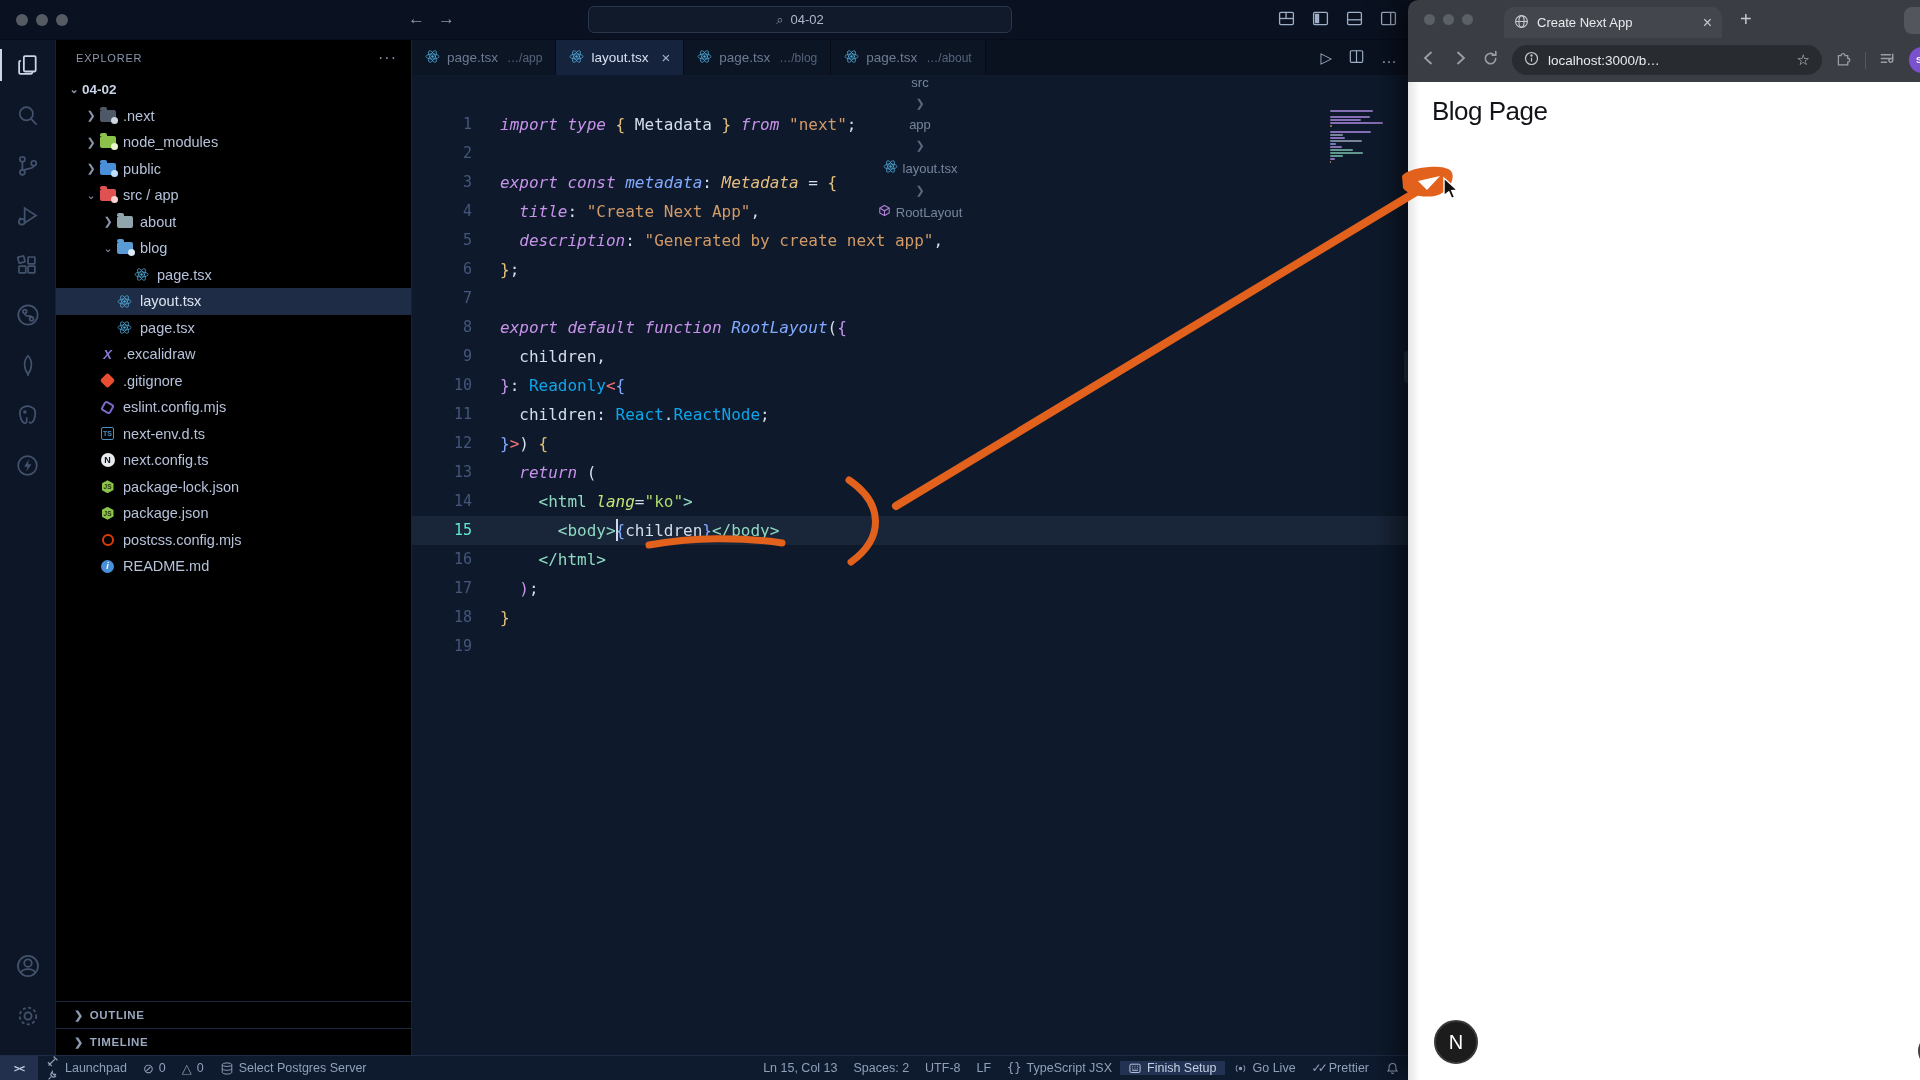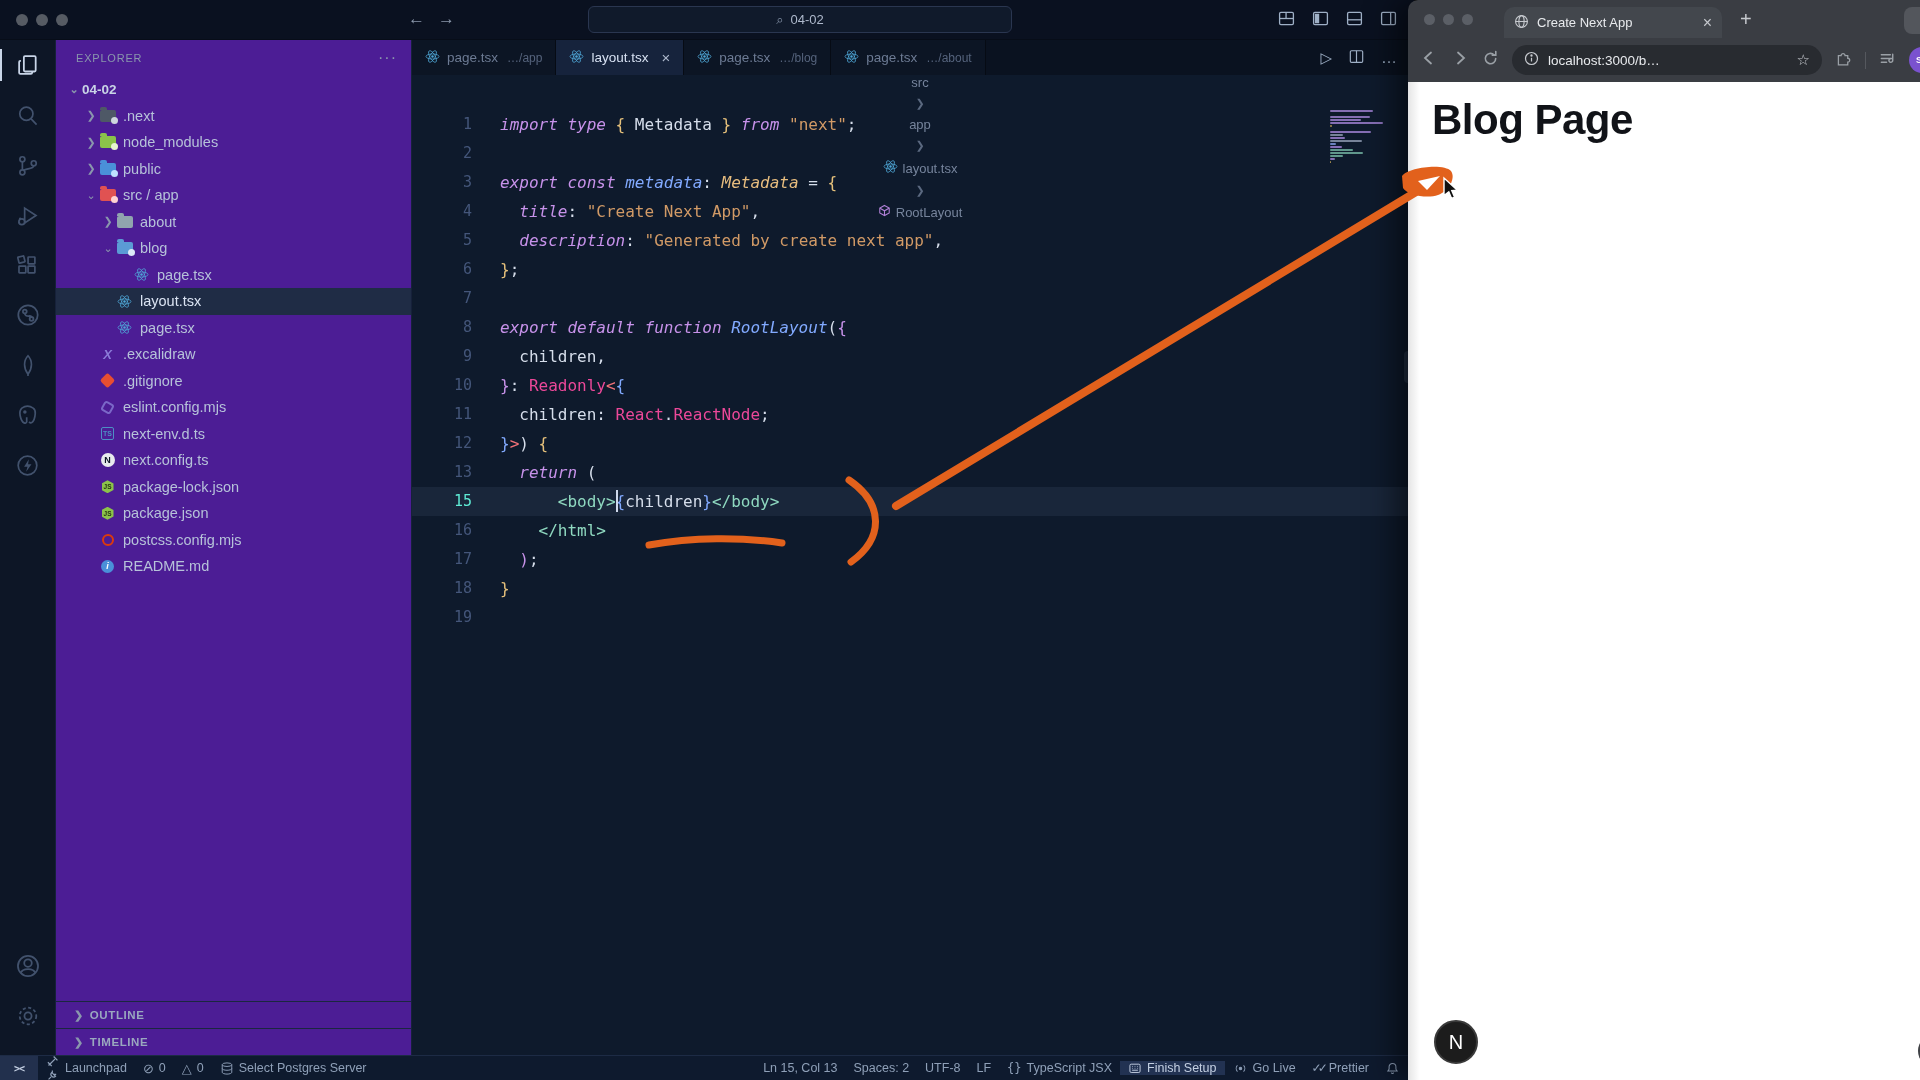--- a/index.html
+++ b/index.html
@@ -21,21 +21,21 @@
 
   
   .activitybar { width:56px; background:#0d1626; display:flex; flex-direction:column; align-items:stretch; border-right:1px solid #16213a; }
   .act-item { height:50px; display:flex; align-items:center; justify-content:center; color:#42526d; position:relative; }
   .act-item.active { color:#c9d5e8; }
   .act-item.active::before { content:""; position:absolute; left:0; top:9px; bottom:9px; width:2px; background:#c9d5e8; }
   .act-spacer { flex:1; }
   .act-item svg { display:block; }
 
   
-  .sidebar { width:356px; background:#4c1d95; position:relative; border-right:1px solid #16213a; }
+  .sidebar { width:356px; background:#000000; position:relative; border-right:1px solid #16213a; }
   .sb-header { height:36px; display:flex; align-items:center; padding:0 14px 0 20px; color:#8a97ad; font-size:11px; letter-spacing:.8px; }
   .sb-header .more { margin-left:auto; color:#8a97ad; font-size:16px; letter-spacing:1px; }
   .tree { font-size:14.5px; color:#b6c2d9; }
   .tree-row { height:26.5px; display:flex; align-items:center; white-space:nowrap; cursor:default; }
   .tree-row.selected { background:#1f2c45; color:#dbe4f3; }
   .tree-row .chev { width:16px; flex:0 0 16px; color:#8a97ad; font-size:11px; text-align:center; }
   .tree-row .ticon { width:17px; flex:0 0 17px; height:16px; margin-right:7px; position:relative; display:flex; align-items:center; justify-content:center; }
   .tree-row.root-row { font-weight:700; color:#c9d4e6; font-size:13.5px; }
   
   .folder { width:16px; height:12px; border-radius:2px; position:relative; }
@@ -61,21 +61,21 @@
   .code { position:absolute; left:0; right:0; top:70px; font-family:"DejaVu Sans Mono",monospace; font-size:16px; line-height:29px; }
   .cl { display:flex; height:29px; position:relative; }
   .cl .ln { width:88px; flex:0 0 88px; text-align:right; padding-right:28px; color:#44567a; font-size:15px; }
   .cl.current { background:rgba(125,148,190,.10); }
   .cl.current .ln { color:#5eead4; }
   .cl pre { font-family:inherit; white-space:pre; }
   .caret { position:absolute; left:204px; top:3px; width:2px; height:22px; background:#cfd9ec; }
   .tok-kw { color:#c792ea; font-style:italic; }
   .tok-fn,.tok-vr { color:#82aaff; font-style:italic; }
   .tok-ti { color:#e7bd7f; font-style:italic; }
-  .tok-tn { color:#ec4899; }
+  .tok-tn { color:#0ea5e9; }
   .tok-st { color:#d19a66; }
   .tok-gs { color:#addb67; }
   .tok-at { color:#c5e478; font-style:italic; }
   .tok-tg { color:#8fd9c0; }
   .tok-by { color:#e5c07b; }
   .tok-bl { color:#82aaff; }
   .tok-pk { color:#f07178; }
   .tok-mg { color:#c792ea; }
   .tok-tx { color:#d6deeb; }
 
@@ -101,21 +101,21 @@
   .b-newtab { position:absolute; left:332px; top:8px; color:#c6c9ce; font-size:20px; font-weight:400; }
   .b-chip { position:absolute; right:14px; top:7px; width:46px; height:27px; background:#53565c; border-radius:8px; display:flex; align-items:center; justify-content:center; color:#e8eaed; }
   .b-chip .dot { position:absolute; right:3px; top:2px; width:8px; height:8px; border-radius:50%; background:#e8973a; }
   .b-toolbar { height:44px; display:flex; align-items:center; padding:0 12px; gap:13px; color:#9aa0a6; }
   .b-url { flex:1; height:30px; background:#282b30; border-radius:15px; display:flex; align-items:center; gap:9px; padding:0 12px; color:#e8eaed; font-size:13.5px; }
   .b-url .star { margin-left:auto; color:#c7cacf; font-size:15px; }
   .b-divider { width:1px; height:17px; background:#55585e; }
   .b-avatar { width:26px; height:26px; border-radius:50%; background:#7a52cf; color:#fff; font-size:9px; font-weight:700; display:flex; align-items:center; justify-content:center; }
   .b-content { position:absolute; left:0; right:0; top:82px; bottom:0; background:#ffffff; }
   .b-content::before { content:""; position:absolute; left:0; top:0; bottom:0; width:12px; background:linear-gradient(to right, rgba(0,0,0,.10), rgba(0,0,0,0)); }
-  .b-heading { position:absolute; left:24px; top:14px; font-size:42px; font-weight:700; color:#111318; letter-spacing:-.5px; }
+  .b-heading { position:absolute; left:24px; top:14px; font-size:26px; font-weight:400; color:#111318; letter-spacing:-.5px; }
   .b-nextbadge { position:absolute; left:26px; bottom:16px; width:44px; height:44px; border-radius:50%; background:#1c1c1c; border:2px solid #3a3a3a; color:#fff; display:flex; align-items:center; justify-content:center; font-size:20px; font-weight:400; }
   .b-capture { position:absolute; right:12px; bottom:12px; width:34px; height:34px; border-radius:50%; background:#3f4145; display:flex; align-items:center; justify-content:center; color:#d7d9dd; }
 
   
   #overlay { position:absolute; left:0; top:0; width:1920px; height:1080px; pointer-events:none; z-index:50; }
 </style>
 </head>
 <body>
 
 <div id="vscode">
@@ -537,20 +537,24 @@
             <pre><span class="tok-tx">  children: </span><span class="tok-tn">React</span><span class="tok-tx">.</span><span class="tok-tn">ReactNode</span><span class="tok-tx">;</span></pre>
           </div>
           <div class="cl">
             <span class="ln">12</span>
             <pre><span class="tok-bl">}</span><span class="tok-pk">&gt;</span><span class="tok-tx">) </span><span class="tok-by">{</span></pre>
           </div>
           <div class="cl">
             <span class="ln">13</span>
             <pre><span class="tok-tx">  </span><span class="tok-kw">return</span><span class="tok-tx"> (</span></pre>
           </div>
+          <div class="cl">
+            <span class="ln">14</span>
+            <pre><span class="tok-tx">    </span><span class="tok-tg">&lt;html </span><span class="tok-at">lang</span><span class="tok-tx">=</span><span class="tok-gs">"ko"</span><span class="tok-tg">&gt;</span></pre>
+          </div>
           <div class="cl current">
             <span class="ln">15</span>
             <pre><span class="tok-tx">      </span><span class="tok-tg">&lt;body&gt;</span><span class="tok-bl">{</span><span class="tok-tx">children</span><span class="tok-bl">}</span><span class="tok-tg">&lt;/body&gt;</span></pre>
             <span class="caret"></span>
           </div>
           <div class="cl">
             <span class="ln">16</span>
             <pre><span class="tok-tx">    </span><span class="tok-tg">&lt;/html&gt;</span></pre>
           </div>
           <div class="cl">

